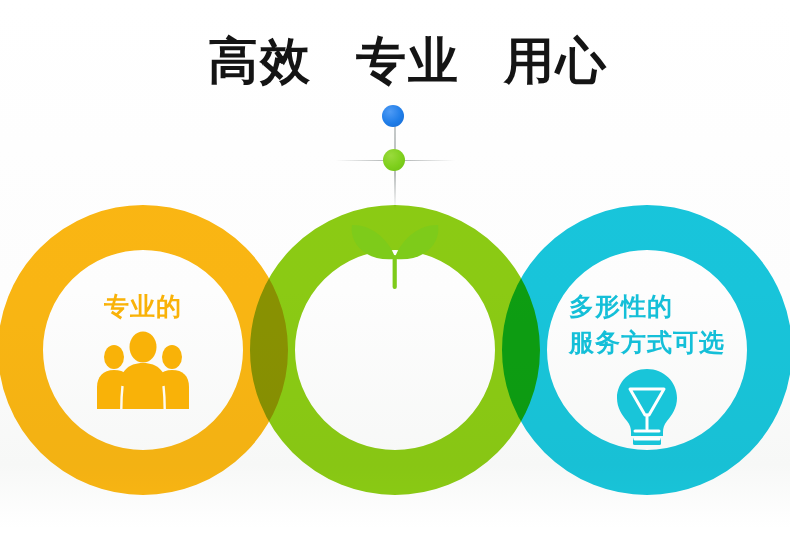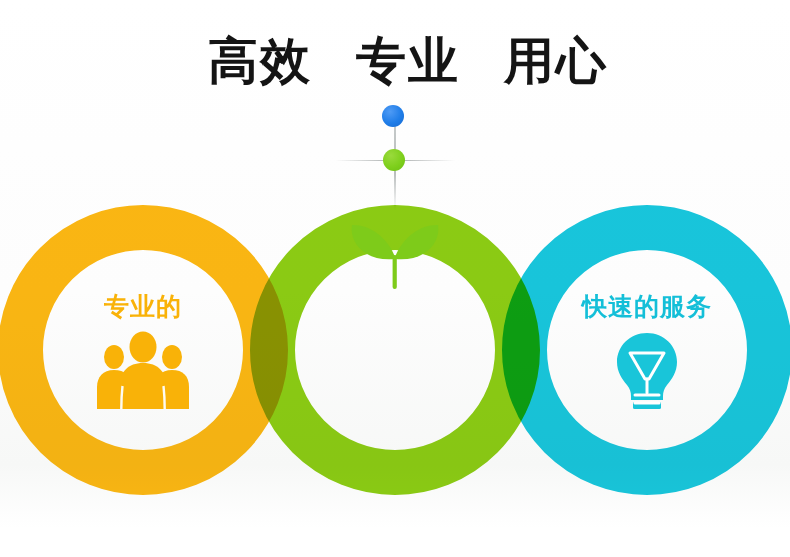--- a/index.html
+++ b/index.html
@@ -170,21 +170,22 @@
           <path d="M55 46c8-21 27-33 43-32 3 18-13 37-43 34z"></path>
 
           <rect x="52.6" y="44" width="4.2" height="34" rx="2"></rect>
         </g>
       </svg>
     </div>
   </div>
 
   <div class="cell c3">
     <div class="label" style="color: rgb(20, 191, 216);">
-      <span class="l2">快速的服务</span>
+      <span>多形性的</span>
+      <span class="l2">服务方式可选</span>
     </div>
     <div class="glyph">
       <svg width="110" height="78" viewBox="0 0 110 78" xmlns="http://www.w3.org/2000/svg">
 
         <path d="M55 2C38 2 25 15 25 31c0 10 5 17 10 23 3 4 4 7 4 11v4h32v-4c0-4 1-7 4-11 5-6 10-13 10-23C85 15 72 2 55 2z" fill="#19c5d9"></path>
 
         <rect x="41" y="71" width="28" height="7" rx="1.5" fill="#19c5d9"></rect>
 
         <g fill="none" stroke="#ffffff" stroke-width="3" stroke-linecap="round" stroke-linejoin="round">
           <path d="M38 22 L72 22 L57 48 L53 48 Z"></path>

